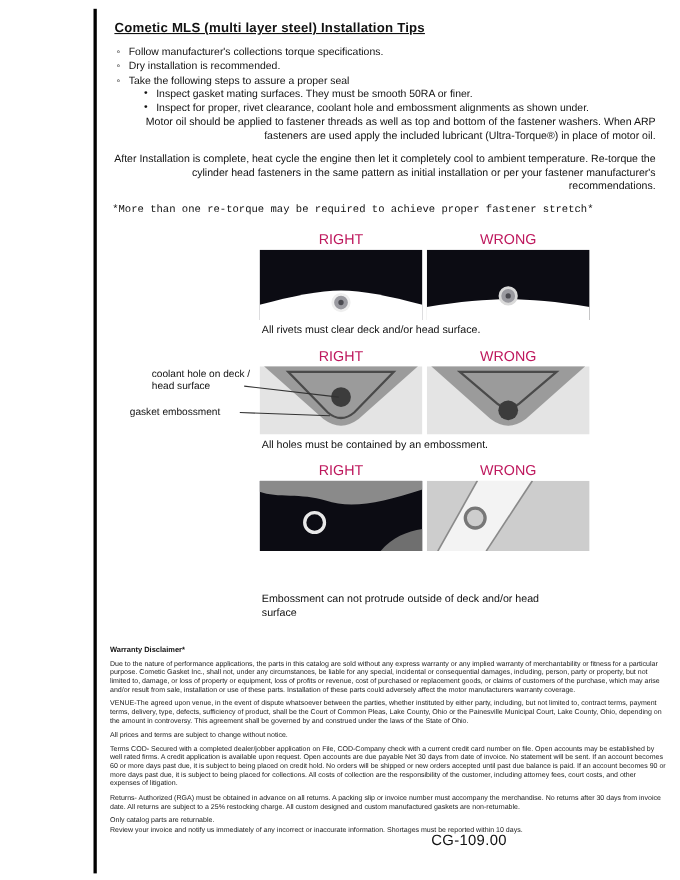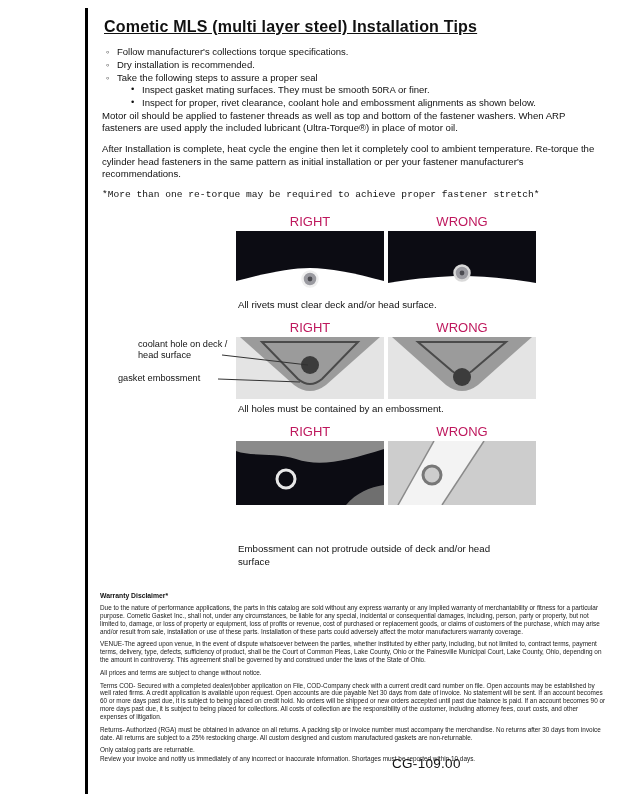--- a/index.html
+++ b/index.html
@@ -11,33 +11,33 @@
     position:relative;
     overflow:hidden;
   }
   .left-rule {
     position:absolute; left:85px; top:8px; width:3px; height:786px;
     background:#000000;
   }
   .content { position:absolute; left:100px; top:10px; width:510px; }
 
   .title {
-    font-size:16px; font-weight:bold; text-decoration:underline;
+    font-size:12px; font-weight:bold; text-decoration:underline;
     margin:8px 0 10px 4px; letter-spacing:0.2px;
   }
 
   ul.tips { list-style:none; font-size:9.5px; line-height:1.35; margin-left:6px; }
   ul.tips li { position:relative; padding-left:11px; }
   ul.tips .blt { position:absolute; left:0; top:0; }
   ul.subtips { list-style:none; font-size:9.5px; margin-left:14px; }
   ul.subtips li { position:relative; padding-left:11px; }
   ul.subtips .blt { position:absolute; left:0; top:-1px; }
 
   .diesel-heading { font-size:11.5px; font-weight:bold; margin:14px 0 9px 2px; }
-  p.body-text { font-size:9.6px; line-height:1.27; width:494px; margin:0 0 9px 2px; }
+  p.body-text { font-size:9.6px; line-height:1.27; width:494px; margin:0 0 9px 2px;text-align:right; }
   p.note { font-size:9.6px; margin:2px 0 0 2px;font-family:Liberation Mono, monospace; }
 
   .diagrams { margin-left:136px; margin-top:14px; width:300px; }
   .dg-headers { display:flex; gap:4px; }
   .dg-headers span { width:148px; text-align:center; font-size:13px; color:#be185d; padding-bottom:2px; }
   .dg-panels { display:flex; gap:4px; position:relative;text-decoration:underline; }
   .dg-panels svg { display:block; }
   .dg-caption { font-size:9.7px; margin:4px 0 10px 2px; color:#111; }
   .dg-caption.wide { width:272px; line-height:1.3; margin-bottom:0;margin-top:38px; }
 
@@ -77,21 +77,21 @@
     <li>
       <span class="blt">◦</span>
       <span>Take the following steps to assure a proper seal</span>
       <ul class="subtips">
         <li>
           <span class="blt">•</span>
           <span>Inspect gasket mating surfaces.  They must be smooth 50RA or finer.</span>
         </li>
         <li>
           <span class="blt">•</span>
-          <span>Inspect for proper, rivet clearance, coolant hole and embossment alignments as shown below.</span>
+          <span>Inspect for proper, rivet clearance, coolant hole and embossment alignments as shown under.</span>
         </li>
       </ul>
     </li>
   </ul>
 
   <p class="body-text">Motor oil should be applied to fastener threads as well as top and bottom of the fastener washers. When ARP fasteners are used apply the included lubricant (Ultra-Torque®) in place of motor oil.</p>
   <p class="body-text">After Installation is complete, heat cycle the engine then let it completely cool to ambient temperature. Re-torque the cylinder head fasteners in the same pattern as initial installation or per your fastener manufacturer's recommendations.</p>
   <p class="note">*More than one re-torque may be required to achieve proper fastener stretch*</p>
 
   <div class="diagrams">

